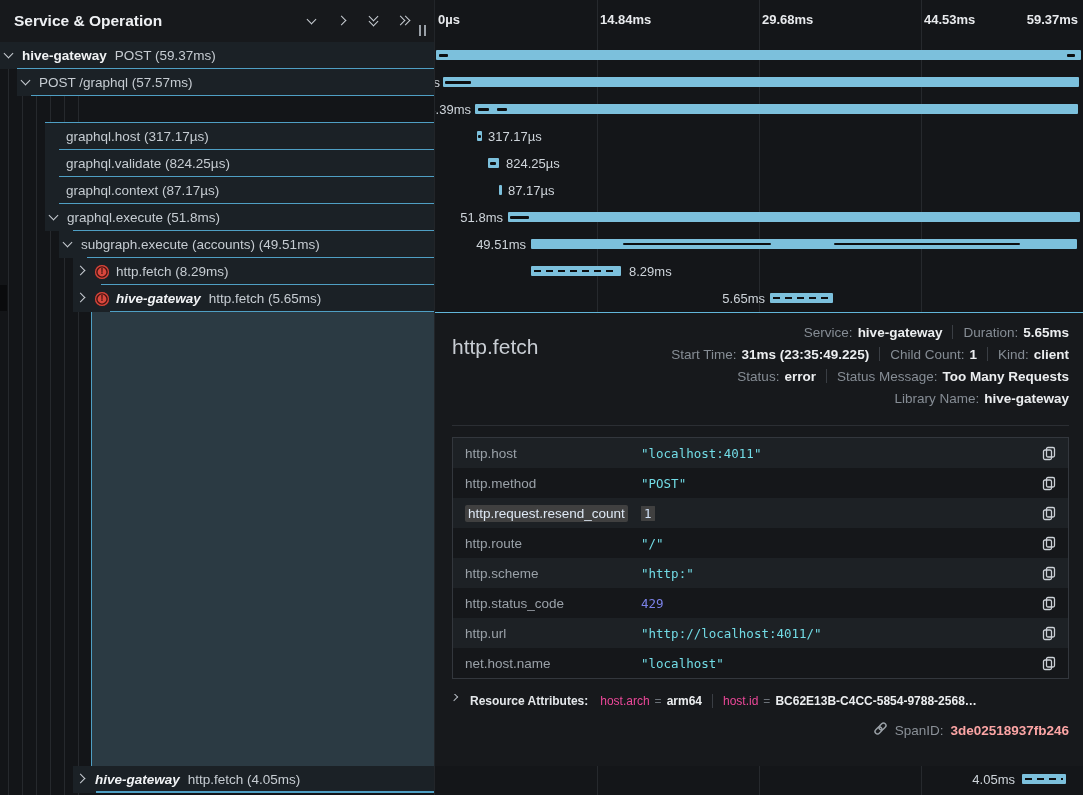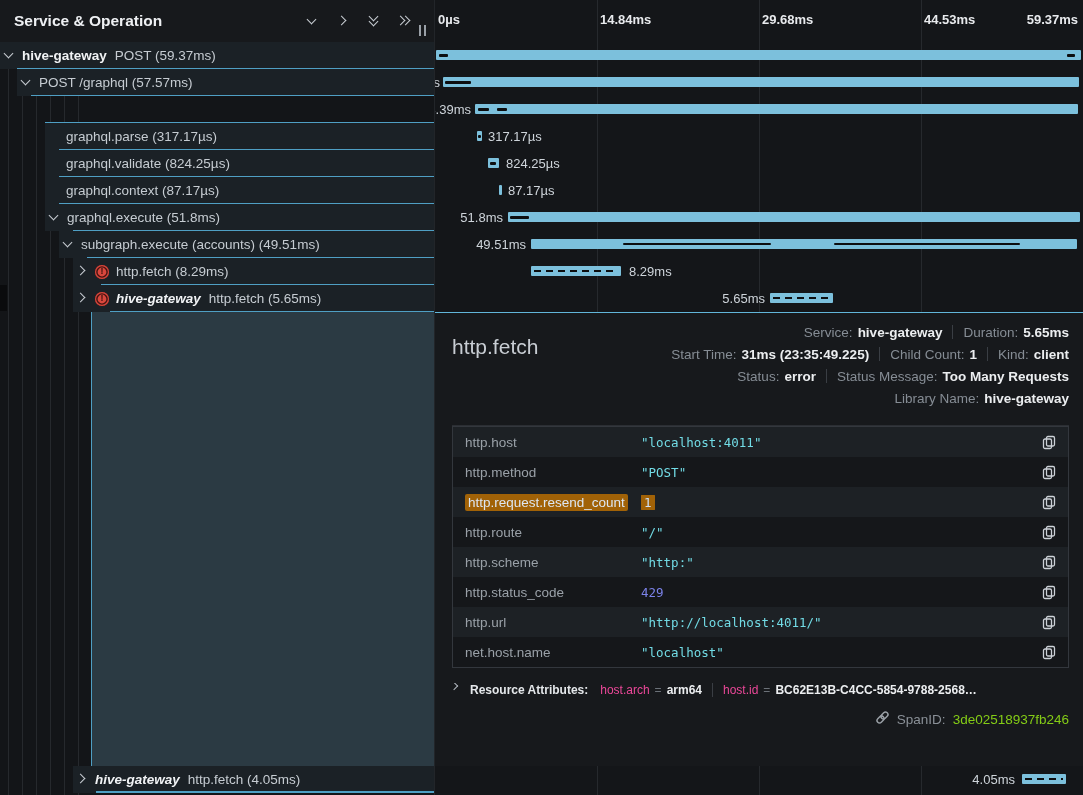--- a/index.html
+++ b/index.html
@@ -63,41 +63,41 @@
   .detail{position:absolute;left:435px;top:312px;right:0;height:454px;background:#17191c;
           border-top:1.6px solid #62b6d9;box-sizing:border-box;padding:12px 14px 0 17px;}
   .d-head{display:flex;justify-content:space-between;}
   .d-title{font-size:21px;color:#c8cdd3;padding-top:10px;}
   .d-meta{text-align:right;font-size:13.5px;color:#868d95;}
   .d-meta .mline{height:22px;display:flex;justify-content:flex-end;align-items:flex-start;}
   .d-meta b{color:#eceef0;font-weight:700;margin-left:5px;white-space:nowrap;}
   .msep{display:inline-block;width:1px;height:14px;background:#3a3e44;margin:0 10px;}
   .d-rule{border:0;border-top:1px solid #2b2e33;margin:12px 0 0;}
   .attr-head{margin-top:13px;display:flex;align-items:center;gap:9px;font-size:13.5px;font-weight:700;color:#e4e7ea;cursor:pointer;}
-  .attr-table{margin-top:0;border:1px solid #33373d;}
+  .attr-table{margin-top:11px;border:1px solid #33373d;}
   .arow{display:flex;align-items:center;height:30px;font-size:13.5px;}
   .arow.odd{background:#1d2125;}
   .arow.even{background:#15171a;}
   .akey{width:176px;padding-left:12px;color:#9aa1a8;flex:none;white-space:nowrap;}
   .aval{flex:1;font-family:"DejaVu Sans Mono",monospace;font-size:12.5px;white-space:nowrap;overflow:hidden;}
   .aval.str{color:#72dce6;}
   .aval.num{color:#7b82e8;}
-  .sel{background:#a16207;border-radius:2px;padding:1px 3px;color:#dde7f3;}
+  .sel{background:#404040;border-radius:2px;padding:1px 3px;color:#dde7f3;}
   .aval .sel{color:#cfe0f5;}
   .copy{width:30px;flex:none;display:flex;justify-content:flex-end;padding-right:12px;cursor:pointer;}
   .copy svg{stroke:#ccd1d7;fill:none;stroke-width:1.3;}
   .res-line{margin-top:15px;display:flex;align-items:flex-start;font-size:12px;white-space:nowrap;overflow:hidden;}
   .res-line .chev{margin-right:10px;}
   .res-title{font-weight:700;color:#e4e7ea;margin-right:12px;}
   .rkey{color:#ec4899;}
   .req{color:#6b7178;margin:0 5px;}
   .rval{font-weight:700;color:#eceef0;}
   .spanid{margin-top:13px;display:flex;justify-content:flex-end;align-items:center;gap:7px;
           font-size:13.5px;color:#8a9097;}
-  .spanid b{color:#84cc16;font-weight:400;text-align:right;}
+  .spanid b{color:#fca5a5;font-weight:700;text-align:right;}
   .link-icon svg{stroke:#9aa0a6;fill:none;stroke-width:1.4;}
 
   .bot-uline{position:absolute;left:96px;top:791px;width:338px;height:0;border-top:2px solid #4f9fc4;}
 </style>
 </head>
 <body>
 
 <div class="app">
 
   <div class="tl">
@@ -197,21 +197,21 @@
   <div class="trow" style="top:69px;left:17px">
     <i class="chev down"></i>
     <span class="op">POST /graphql (57.57ms)</span>
   </div>
   <div class="uline" style="top:95px;left:31px;width:403px"></div>
 
   <div class="uline" style="top:122px;left:45px;width:389px"></div>
 
   <div class="trow" style="top:123px;left:45px">
     <span class="pad"></span>
-    <span class="op">graphql.parse (317.17µs)</span>
+    <span class="op">graphql.host (317.17µs)</span>
   </div>
   <div class="uline" style="top:149px;left:59px;width:375px"></div>
 
   <div class="trow" style="top:150px;left:45px">
     <span class="pad"></span>
     <span class="op">graphql.validate (824.25µs)</span>
   </div>
   <div class="uline" style="top:176px;left:59px;width:375px"></div>
 
   <div class="trow" style="top:177px;left:45px">

